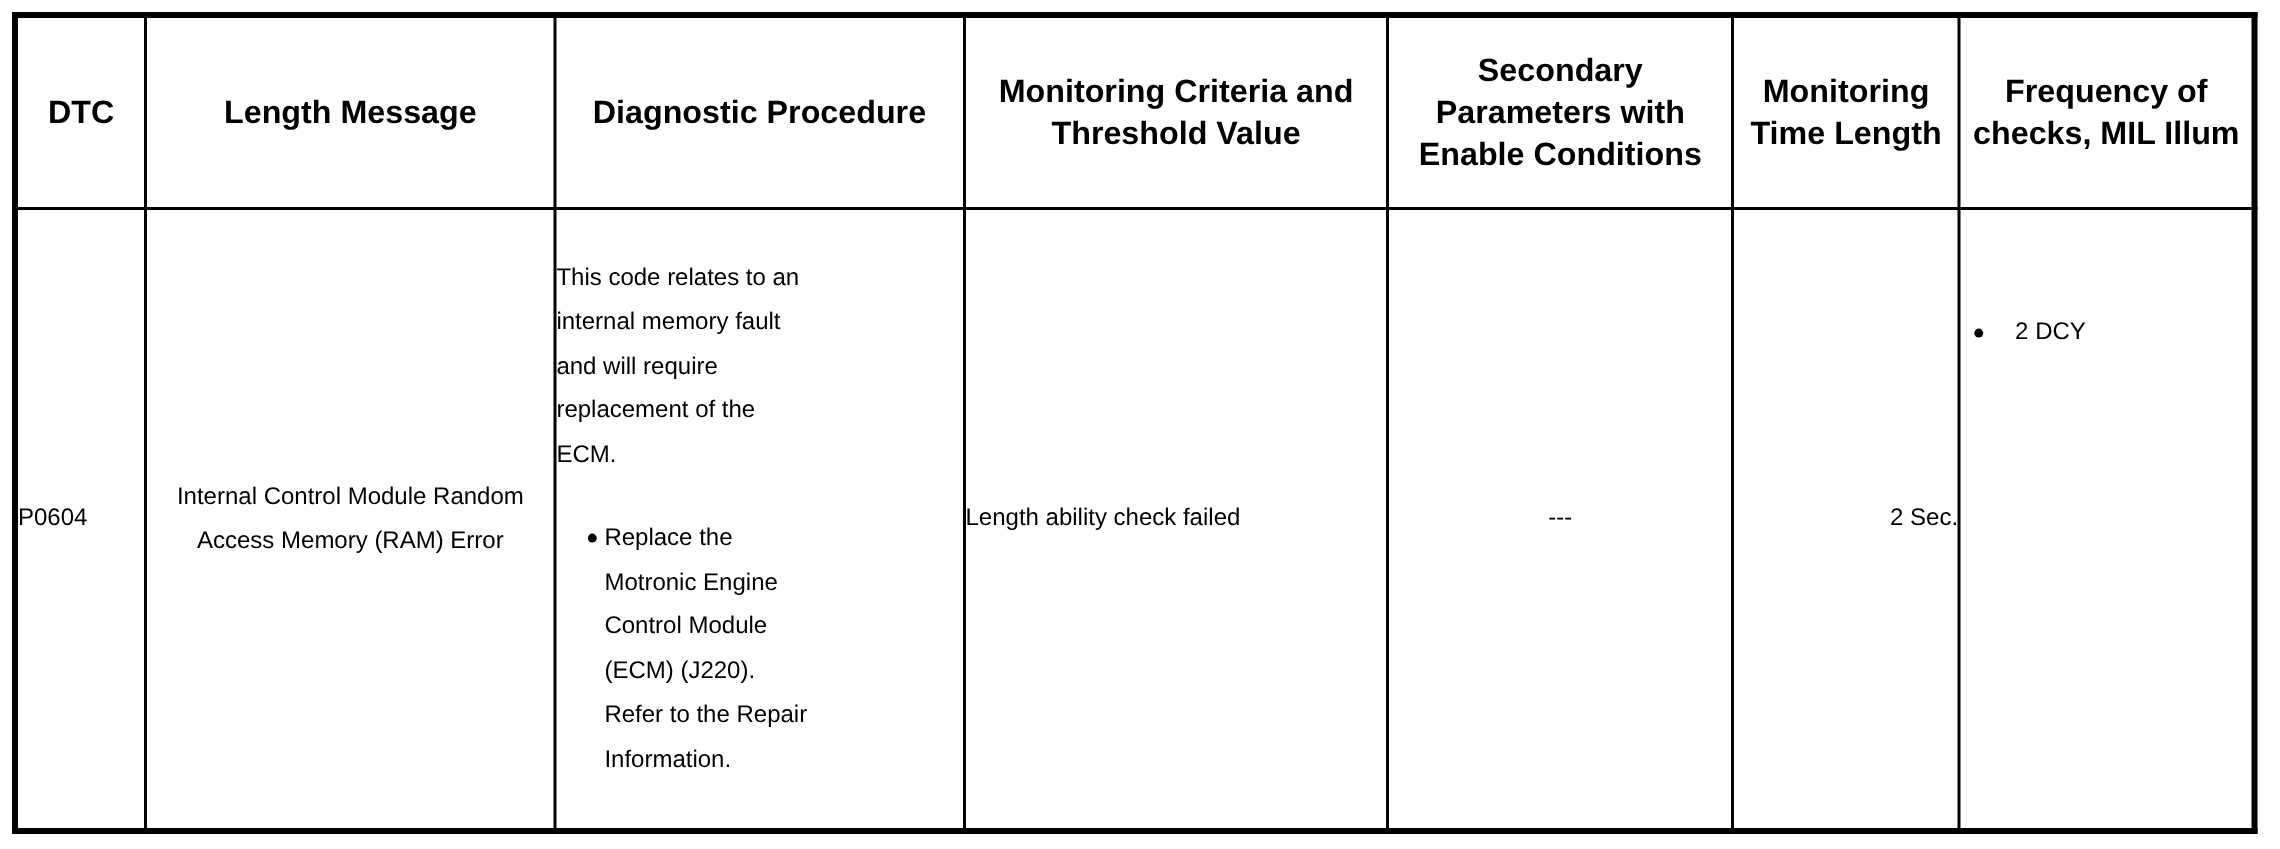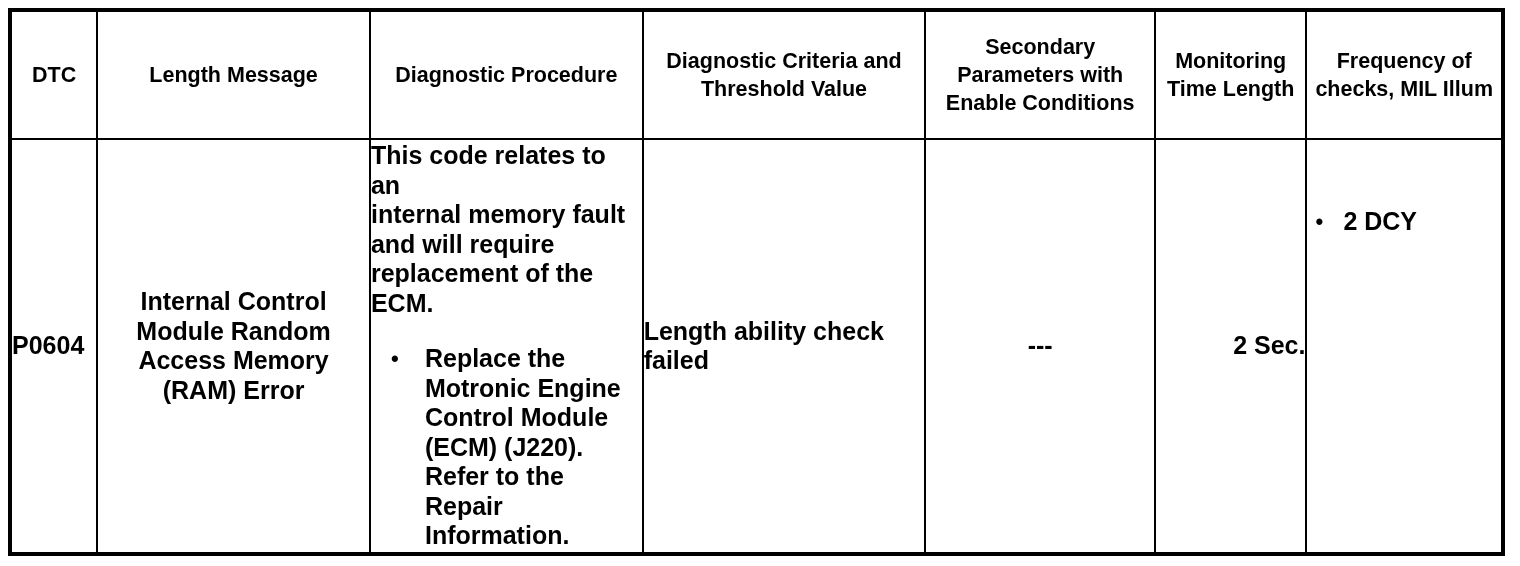--- a/index.html
+++ b/index.html
@@ -60,22 +60,22 @@
     font-weight: bold;
     font-size: 21.5px;
     line-height: 28px;
     padding: 4px 6px;
   }
 
   
   .body-row { height: 411px; }
 
   .body-cell {
-    font-weight: bold;
-    font-size: 25px;
+    font-weight: normal;
+    font-size: 16px;
     line-height: 29.5px;
   }
 
   .cell-dtc {
     text-align: left;
     padding-left: 10px;
     vertical-align: middle;
   }
 
   .cell-err {
@@ -121,21 +121,21 @@
   }
 
   .bullet-list {
     margin: 0;
     padding: 0;
     list-style: none;
   }
 
   .bullet-list li {
     position: relative;
-    padding-left: 54px;
+    padding-left: 32px;
     white-space: pre-line;
   }
 
   .bullet-list li::before {
     content: "\2022";
     position: absolute;
     left: 20px;
     top: 0;
     font-size: 22px;
     line-height: 29.5px;
@@ -185,21 +185,21 @@
       <col class="c-mon">
       <col class="c-freq">
     </colgroup>
 
     <thead>
       <tr class="head-row">
         <th class="head-cell">DTC</th>
         <th class="head-cell">Length Message</th>
         <th class="head-cell">Diagnostic
 Procedure</th>
-        <th class="head-cell">Diagnostic Criteria
+        <th class="head-cell">Monitoring Criteria
 and Threshold Value</th>
         <th class="head-cell">Secondary
 Parameters with
 Enable
 Conditions</th>
         <th class="head-cell">Monitoring
 Time
 Length</th>
         <th class="head-cell">Frequency of
 checks, MIL

